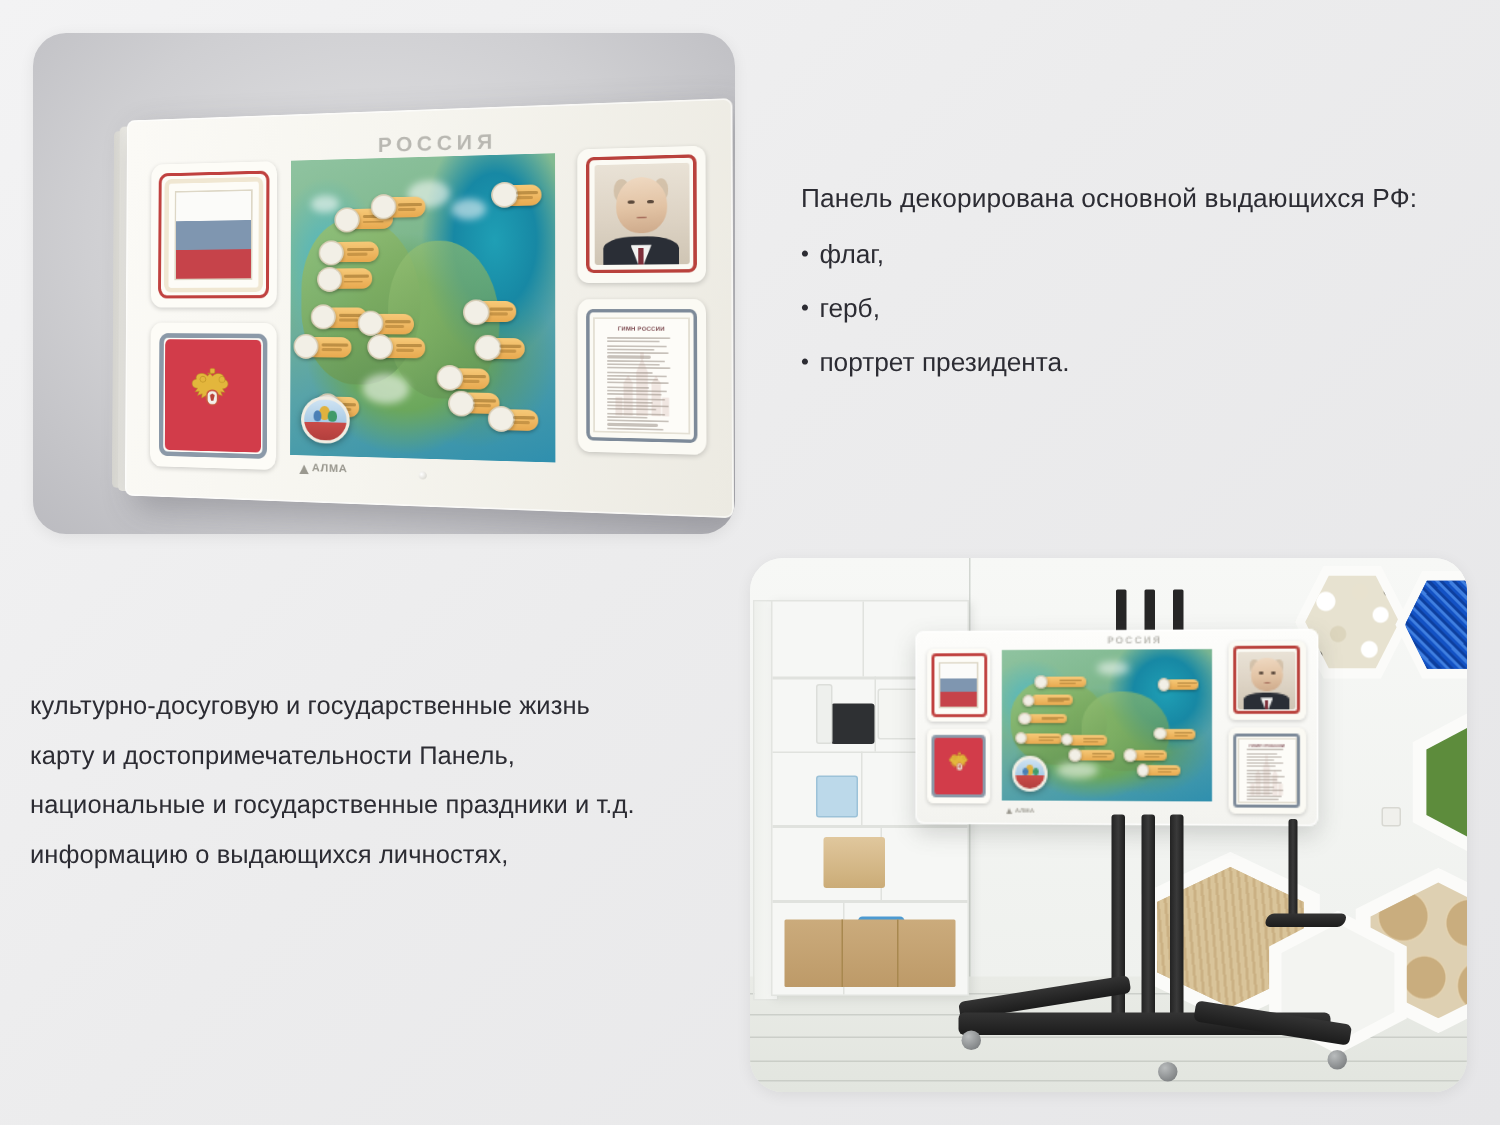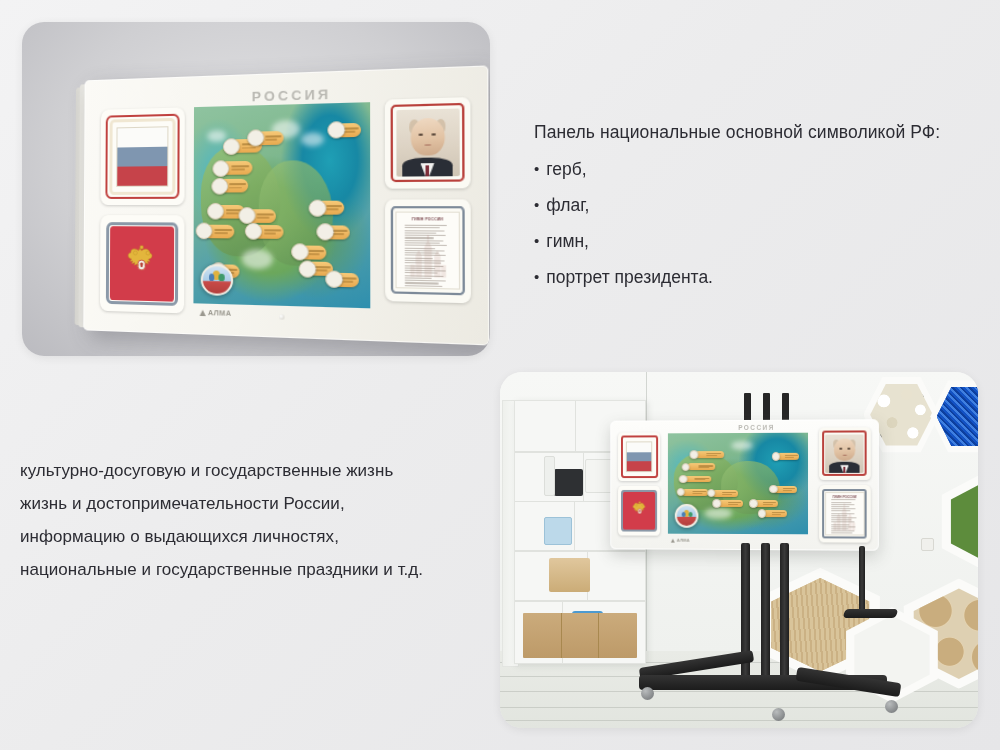--- a/index.html
+++ b/index.html
@@ -427,34 +427,33 @@
         <div class="logo" style="left:31%;top:90%;font-size:7px;">
           <span class="tick"></span>
           <span>АЛМА</span>
         </div>
 
       </div>
     </div>
   </div>
 
   <div class="textblock" id="txt-right">
-    <div class="lead">Панель национальные основной символикой РФ:</div>
+    <div class="lead">Панель декорирована основной выдающихся РФ:</div>
     <ul>
+      <li>флаг,</li>
       <li>герб,</li>
-      <li>флаг,</li>
-      <li>гимн,</li>
       <li>портрет президента.</li>
     </ul>
   </div>
 
   <div class="textblock" id="txt-left">
     <p>культурно-досуговую и государственные жизнь</p>
-    <p>жизнь и достопримечательности России,</p>
+    <p>карту и достопримечательности Панель,</p>
+    <p>национальные и государственные праздники и т.д.</p>
     <p>информацию о выдающихся личностях,</p>
-    <p>национальные и государственные праздники и т.д.</p>
   </div>
 
   <div class="photo-card" id="card-bot">
     <div class="room">
       <div class="wall"></div>
       <div class="corner"></div>
       <div class="floor">
         <span class="plank" style="top:14%"></span>
           <span class="plank" style="top:32%"></span>
         <span class="plank" style="top:52%"></span>

